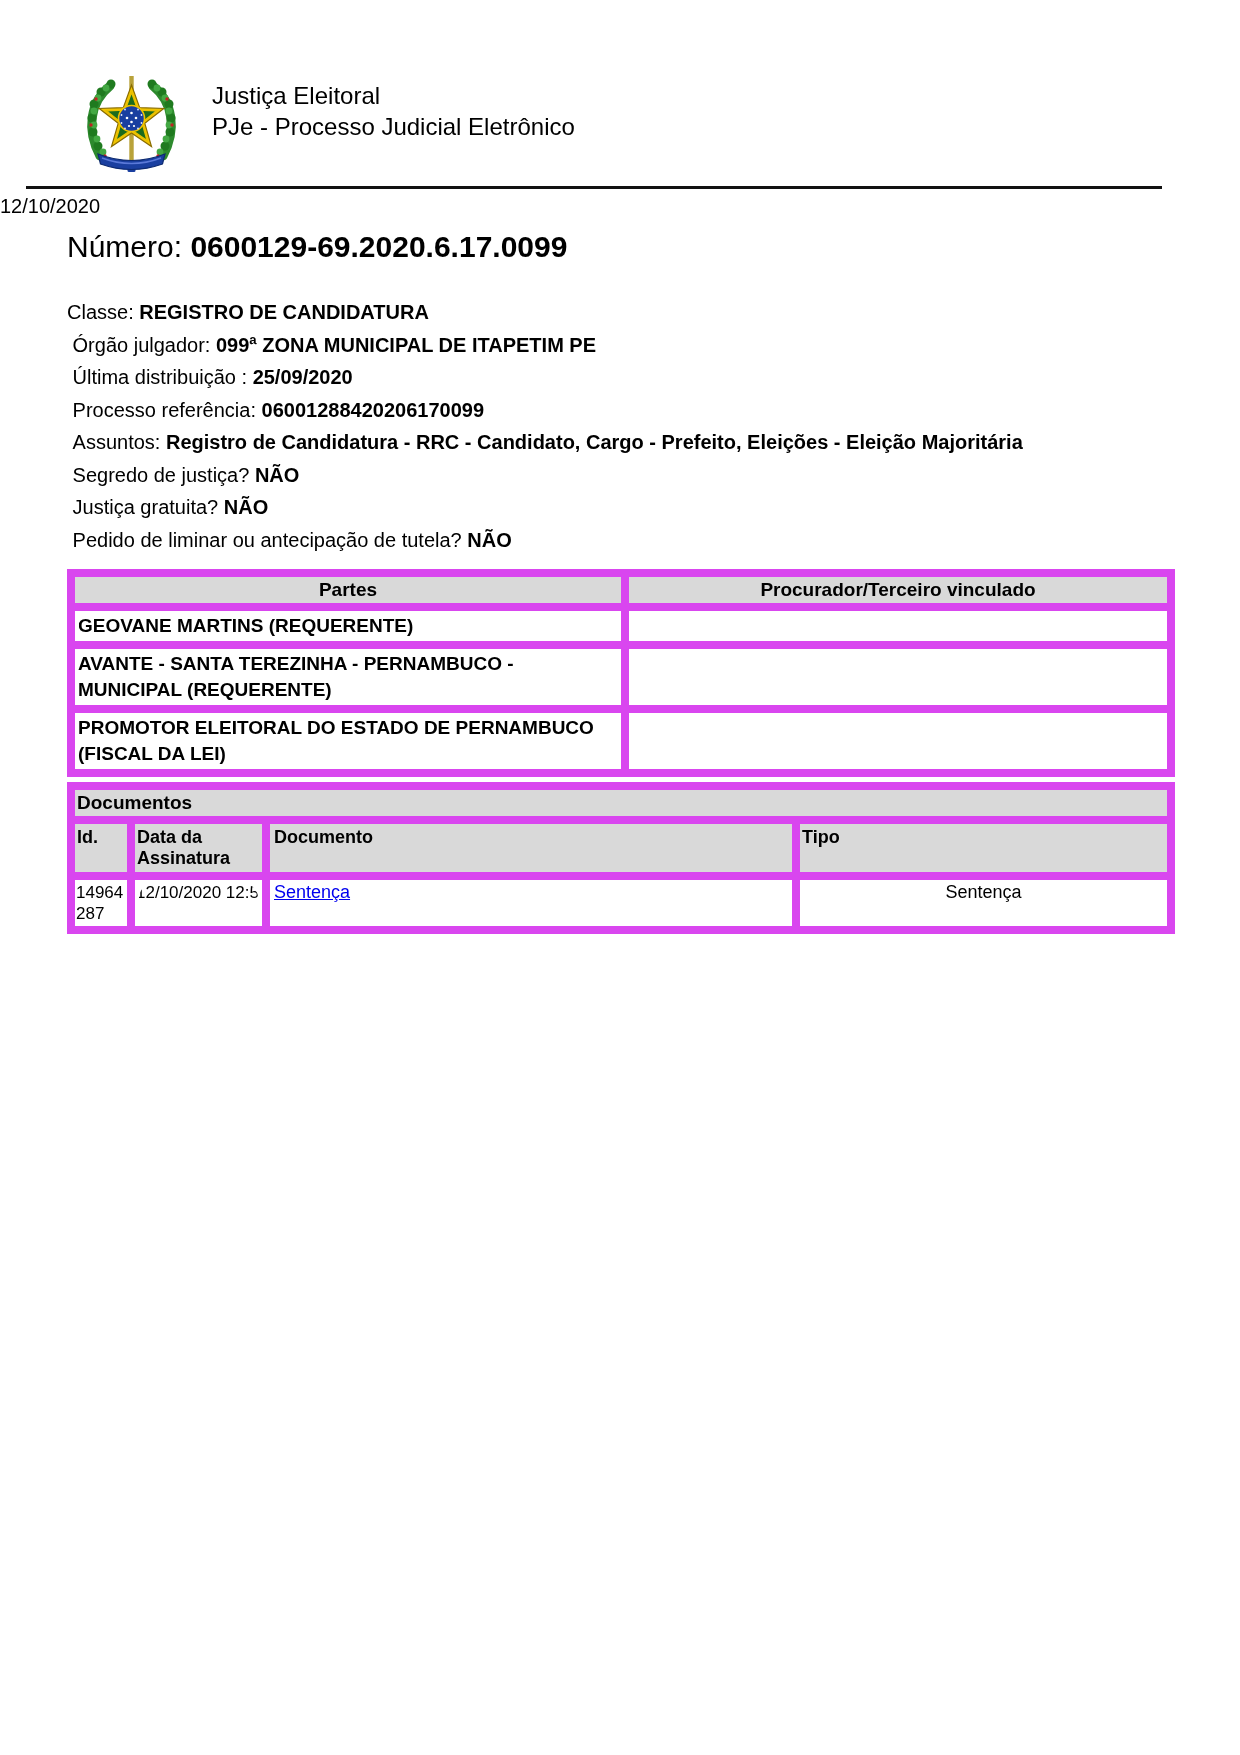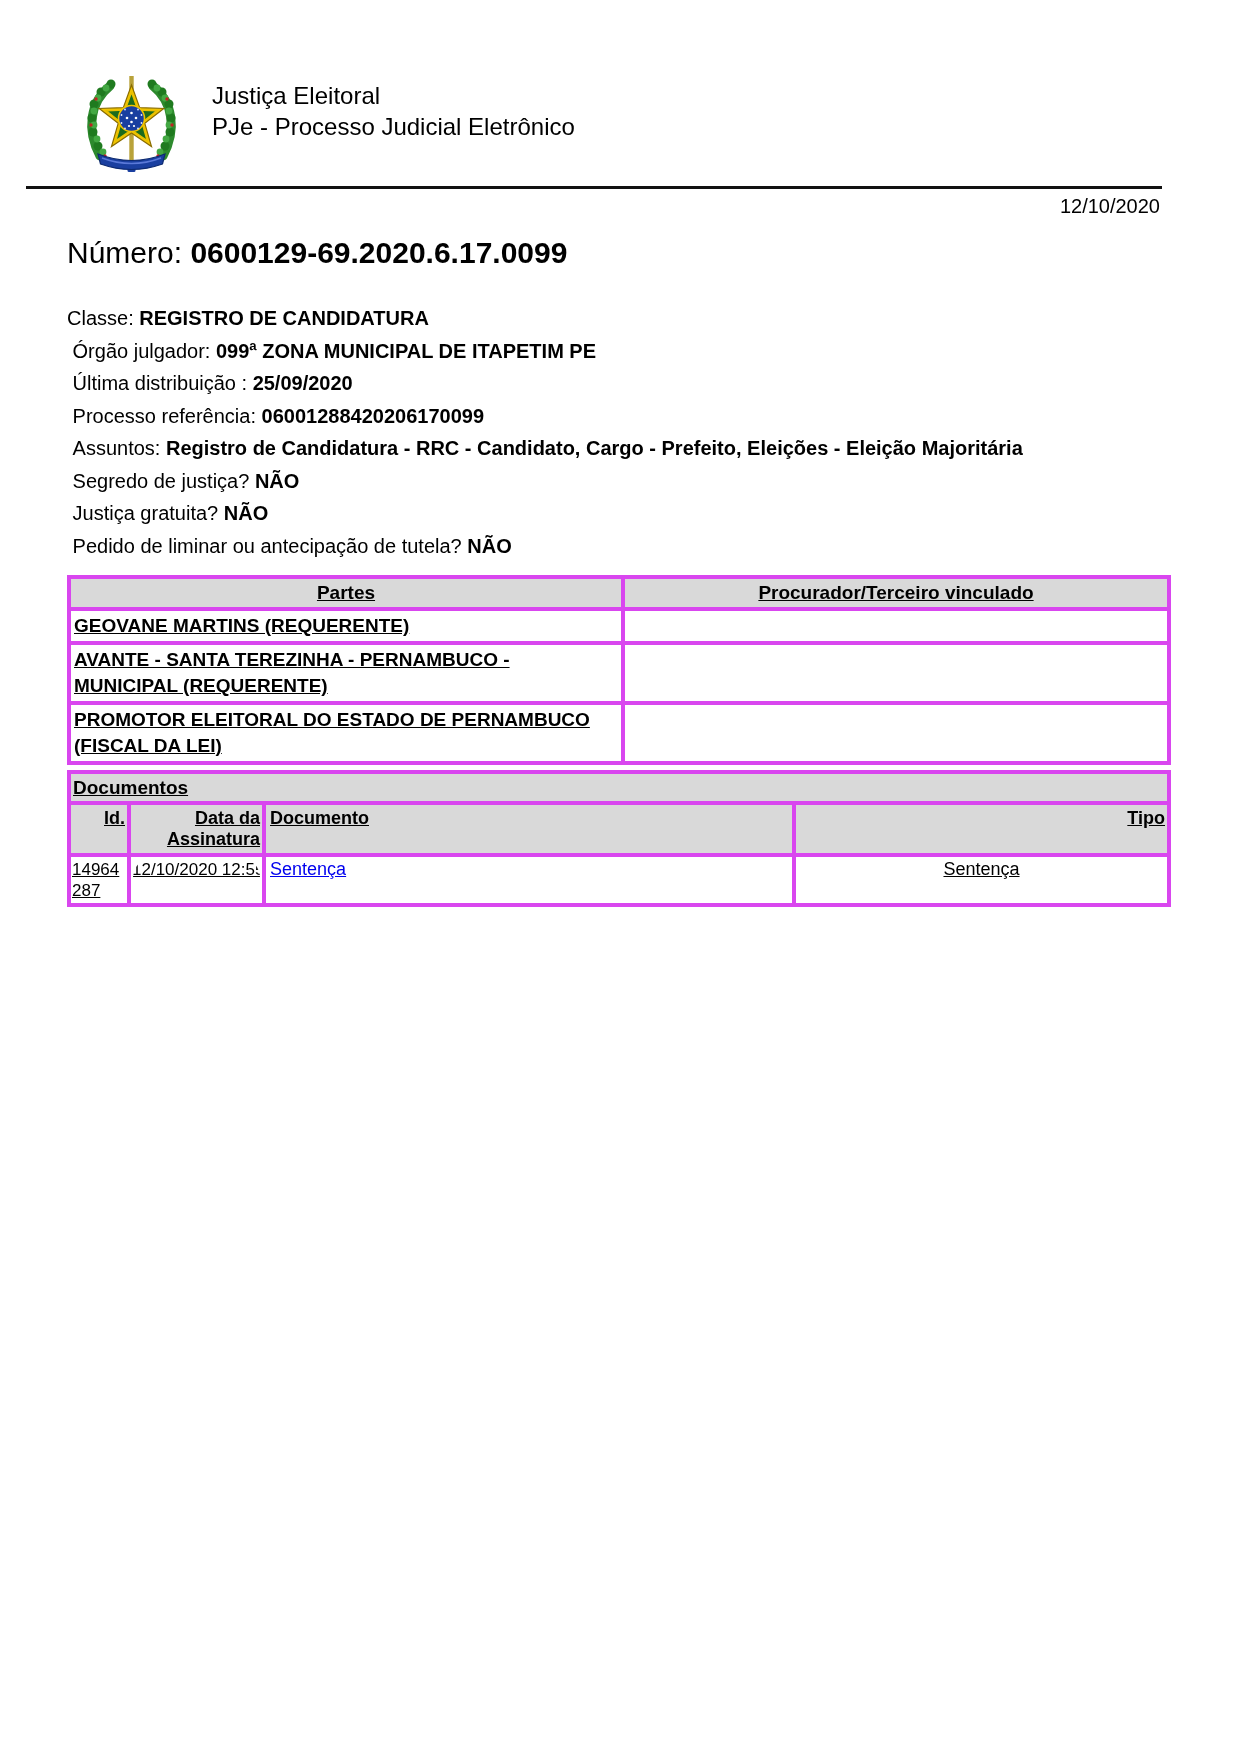--- a/index.html
+++ b/index.html
@@ -13,52 +13,52 @@
   }
   .page { width: 1240px; height: 1755px; }
 
   
   .header { display: flex; padding: 68px 0 0 78px; }
   .logo { width: 107px; height: 112px; flex: 0 0 auto; }
   .header-titles { margin-left: 27px; padding-top: 12px; font-size: 24px; line-height: 31px; }
 
   .rule { border-top: 3px solid #111; margin: 6px 78px 0 26px; }
 
-  .date { text-align: right; margin: 5px 80px 18px 0; font-size: 20px; line-height: 24px; }
+  .date { margin: 5px 80px 12px 0; font-size: 20px; line-height: 24px; }
 
   .numero { margin: 12px 0 0 67px; font-size: 30px; white-space: pre-wrap; }
   .b { font-weight: bold; }
 
   .fields { margin: 32px 0 0 67px; width: 1010px; font-size: 20px; line-height: 32.5px; }
   .field span { white-space: pre-wrap; }
 
   
   table.tbl { border-collapse: collapse; table-layout: fixed; width: 1100px; margin-left: 67px; }
-  table.tbl td { border: 4px solid #d946ef; vertical-align: top; overflow: hidden; text-decoration: underline; }
+  table.tbl td { border: 8px solid #d946ef; vertical-align: top; overflow: hidden; }
 
   table.partes { margin-top: 13px; }
   .partes td.hd {
     background: #d9d9d9; font-weight: bold; font-size: 19px;
     text-align: center; vertical-align: middle; height: 32px; padding: 2px;
   }
   .partes td.cell {
     font-weight: bold; font-size: 19px; line-height: 26px;
     padding: 2px 4px 2px 3px; vertical-align: middle;
   }
   .partes tr.r1 td { height: 32px; border-bottom-width: 3px; border-radius: 6px; }
   .partes tr.r2 td, .partes tr.r3 td { height: 60px; }
 
   table.docs { margin-top: 5px; }
   .docs td.banner {
     background: #d9d9d9; font-weight: bold; font-size: 19px;
     vertical-align: middle; height: 31px; padding: 2px;
   }
   .docs tr.hdr td {
     background: #d9d9d9; font-weight: bold; font-size: 18px; line-height: 21px;
-    text-align: right; vertical-align: top; height: 48px; padding: 3px 2px;
+    text-align: left; vertical-align: top; height: 48px; padding: 3px 2px;
   }
   .docs tr.hdr td.left { text-align: left; padding-left: 4px; }
   .docs tr.data td { height: 46px; font-size: 17px; line-height: 21px; padding: 2px 1px; }
   .idcell { word-break: break-all; text-align: left; }
   .datecell { white-space: nowrap; border-radius: 22px; }
   .doccell { padding-left: 4px !important; }
   .doclink { color: #0000ee; text-decoration: underline; font-size: 18px; }
   .tipocell { text-align: center; font-size: 18px !important; }
 </style>
 </head>

